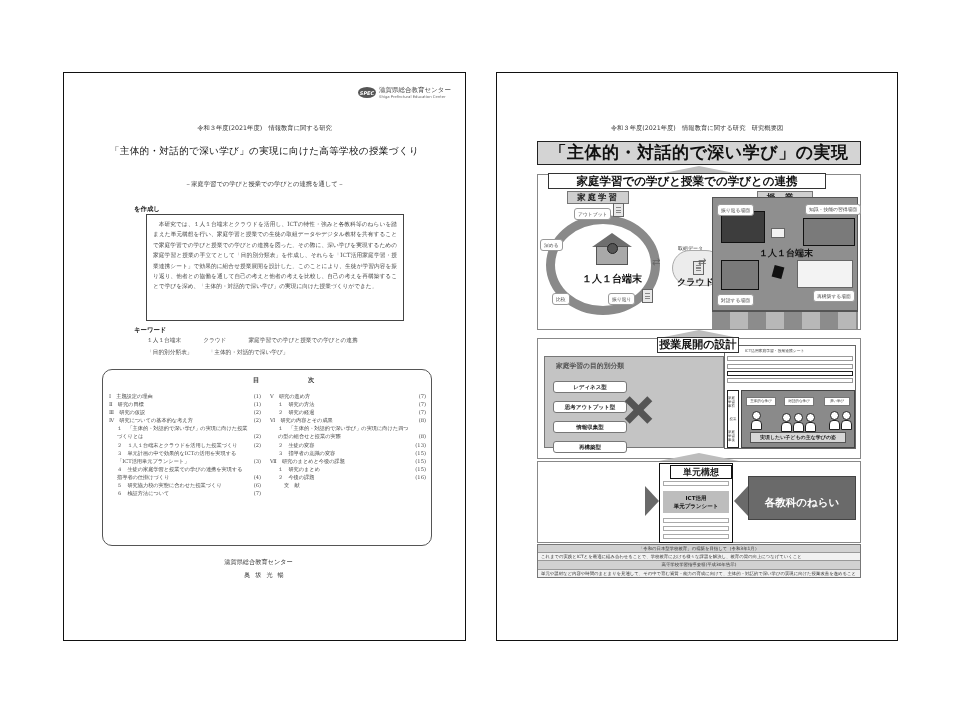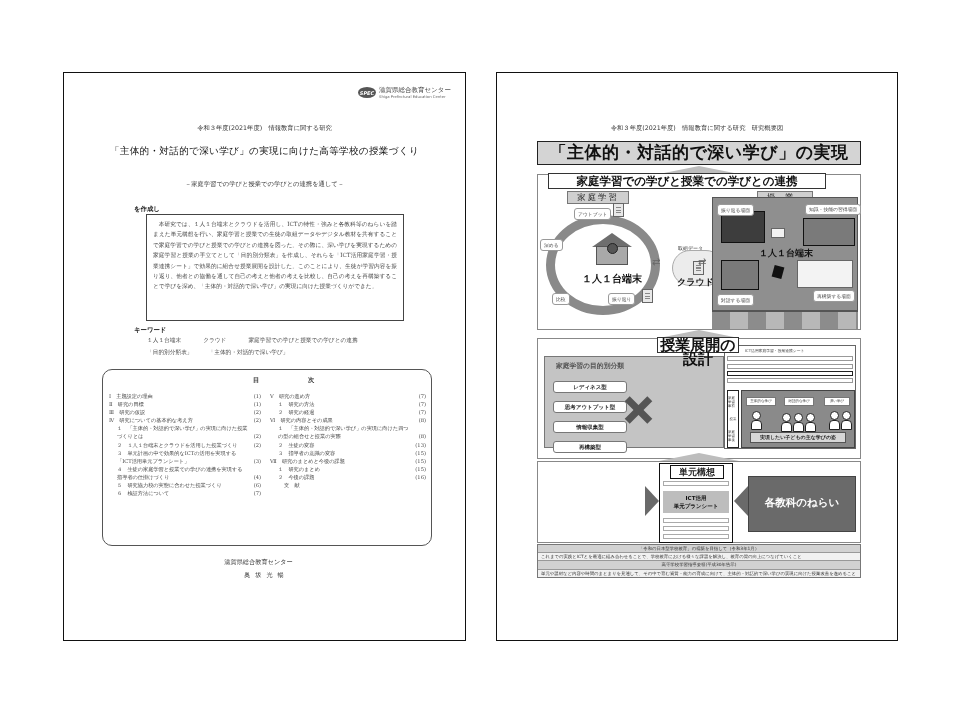--- a/index.html
+++ b/index.html
@@ -49,21 +49,21 @@
   .p2-banner { position: absolute; top: 68px; left: 40px; width: 324px; height: 24px; background: #d4d4d4; border: 1.5px solid #222; font-size: 17px; font-weight: bold; color: #111; text-align: center; line-height: 21px; letter-spacing: 0.5px; }
   .tri { position: absolute; width: 0; height: 0; border-left: 40px solid transparent; border-right: 40px solid transparent; border-bottom: 8px solid #bdbdbd; }
 
   .sec { position: absolute; left: 40px; width: 324px; border: 1px solid #888; background: #fff; }
   #secA { top: 101px; height: 156px; }
   #secB { top: 265px; height: 121px; }
   #secC { top: 388px; height: 82px; background: #fff; }
   .sec-title { position: absolute; background: #fff; border: 1.2px solid #333; text-align: center; font-weight: bold; color: #111; }
 
   .secA-title { top: -2px; left: 10px; width: 278px; height: 16px; font-size: 11.5px; line-height: 14px; }
-  .tag { position: absolute; background: #cfcfcf; border: 1px solid #777; font-size: 8.4px; font-weight: normal; text-align: center; letter-spacing: 2px; }
+  .tag { position: absolute; background: #cfcfcf; border: 1px solid #777; font-size: 8.4px; font-weight: bold; text-align: center; letter-spacing: 2px; }
   .tag-home { top: 16px; left: 29px; width: 62px; height: 13px; line-height: 11px; }
   .tag-class { top: 16px; left: 219px; width: 56px; height: 13px; line-height: 11px; letter-spacing: 10px; }
 
   .cycle { position: absolute; top: 40px; left: 8px; width: 114px; height: 100px; border: 9px solid #8a8a8a; border-radius: 50%; }
   .bubble { position: absolute; background: #fff; border: 1px solid #999; border-radius: 3px; font-size: 4.8px; color: #444; text-align: center; padding: 2px 3px; white-space: nowrap; }
   .doc-ic { position: absolute; width: 11px; height: 14px; background: #e8e8e8; border: 1px solid #666; }
   .doc-ic::before { content: ""; position: absolute; left: 2px; right: 2px; top: 3px; height: 6px; background: repeating-linear-gradient(#888 0 1px, transparent 1px 2.5px); }
   .house { position: absolute; top: 58px; left: 54px; width: 40px; height: 32px; }
   .house .roof { position: absolute; left: 0; top: 0; width: 0; height: 0; border-left: 20px solid transparent; border-right: 20px solid transparent; border-bottom: 14px solid #6e6e6e; }
   .house .body { position: absolute; left: 4px; top: 13px; width: 32px; height: 19px; background: #a9a9a9; border: 1px solid #555; }
@@ -75,21 +75,21 @@
   .arrows { position: absolute; font-size: 10px; color: #666; line-height: 10px; }
 
   .class-frame { position: absolute; top: 22px; left: 174px; width: 146px; height: 114px; background: #8f8f8f; border: 1px solid #555; }
   .photo { position: absolute; background: #3d3d3d; border: 1px solid #111; }
   .photo.light { background: #7a7a7a; }
   .seats { position: absolute; top: 136px; left: 174px; width: 146px; height: 18px; background: repeating-linear-gradient(90deg, #8c8c8c 0 18px, #b8b8b8 18px 36px); border-top: 1px solid #555; }
   .laptop { position: absolute; width: 14px; height: 10px; background: #f2f2f2; border: 1px solid #666; }
   .tablet { position: absolute; width: 10px; height: 12px; background: #111; transform: rotate(15deg); }
   .sheet { position: absolute; background: #f3f3f3; border: 1px solid #666; }
 
-  .secB-title { top: -2px; left: 119px; width: 82px; height: 16px; font-size: 15px; line-height: 14px; }
+  .secB-title { top: -2px; left: 119px; width: 82px; height: 16px; font-size: 11px; line-height: 14px; }
   .classify { position: absolute; top: 17px; left: 6px; width: 180px; height: 92px; background: #c4c4c4; border: 1px solid #777; }
   .cls-col { position: absolute; top: 4px; width: 82px; }
   .cls-col.left { left: 4px; }
   .cls-col.right { left: 95px; }
   .cls-head { font-size: 6.8px; font-weight: bold; color: #555; text-align: center; margin-bottom: 10px; white-space: nowrap; }
   .cls-item { background: #fff; border: 1px solid #777; border-radius: 3px; height: 12px; margin: 0 4px 8px; font-size: 5.5px; font-weight: bold; line-height: 10px; text-align: center; color: #222; }
   .cross { position: absolute; top: 40px; left: 80px; width: 26px; height: 26px; }
   .cross::before, .cross::after { content: ""; position: absolute; left: 10px; top: -3px; width: 7px; height: 32px; background: #555; }
   .cross::before { transform: rotate(45deg); }
   .cross::after { transform: rotate(-45deg); }
@@ -103,24 +103,24 @@
   .person { position: absolute; width: 9px; height: 9px; background: #fff; border: 1px solid #222; border-radius: 50%; }
   .person-body { position: absolute; width: 11px; height: 10px; background: #fff; border: 1px solid #222; border-radius: 4px 4px 0 0; }
   .side-labels { position: absolute; top: 44px; left: 2px; width: 12px; height: 58px; border: 1px solid #222; font-size: 3.4px; color: #333; display: flex; flex-direction: column; justify-content: space-around; align-items: center; }
 
   .ict-box { position: absolute; top: 3px; left: 3px; width: 104px; height: 76px; background: #6a6a6a; border: 1px solid #444; }
   .ict-title { position: absolute; top: 1px; left: 0; width: 100%; text-align: center; font-size: 10.5px; font-weight: bold; color: #fff; }
   .ict-pill { position: absolute; left: 6px; width: 84px; height: 16px; background: #d5d5d5; border-radius: 8px; font-size: 4.5px; font-weight: bold; text-align: center; line-height: 6.5px; padding-top: 1.5px; color: #111; }
   .big-arrow-r { position: absolute; width: 0; height: 0; border-top: 15px solid transparent; border-bottom: 15px solid transparent; border-left: 14px solid #6a6a6a; }
   .big-arrow-l { position: absolute; width: 0; height: 0; border-top: 15px solid transparent; border-bottom: 15px solid transparent; border-right: 14px solid #6a6a6a; }
   .unit-box { position: absolute; top: 1px; left: 121px; width: 74px; height: 80px; background: #fff; border: 1.5px solid #111; }
-  .unit-title { position: absolute; top: 1px; left: 10px; width: 54px; height: 14px; background: #fff; border: 1px solid #111; font-size: 9px; font-weight: bold; text-align: center; line-height: 12px; }
+  .unit-title { position: absolute; top: 1px; left: 10px; width: 62px; height: 14px; background: #fff; border: 1px solid #111; font-size: 9px; font-weight: bold; text-align: center; line-height: 12px; }
   .unit-mid { position: absolute; top: 27px; left: 3px; width: 66px; height: 22px; background: #bdbdbd; font-size: 5.5px; font-weight: bold; text-align: center; line-height: 8px; padding-top: 3px; color: #111; }
   .unit-grid { position: absolute; left: 3px; right: 3px; height: 5px; border: 1px solid #aaa; }
-  .subject-box { position: absolute; top: 14px; left: 210px; width: 108px; height: 56px; background: #6a6a6a; border: 1px solid #444; font-size: 10.5px; font-weight: bold; color: #fff; text-align: center; line-height: 50px; }
+  .subject-box { position: absolute; top: 14px; left: 210px; width: 108px; height: 44px; background: #6a6a6a; border: 1px solid #444; font-size: 10.5px; font-weight: bold; color: #fff; text-align: center; line-height: 50px; }
 
   .policy { position: absolute; top: 471px; left: 40px; width: 324px; border: 1px solid #777; background: #e6e6e6; }
   .policy-row { font-size: 4.4px; line-height: 7.2px; color: #333; padding: 0 3px; border-top: 1px solid #999; }
   .policy-row:first-child { border-top: none; }
   .policy-row.head { text-align: center; background: #d2d2d2; }
   .policy-row.body { background: #f1f1f1; }
 </style>
 </head>
 <body>
 

